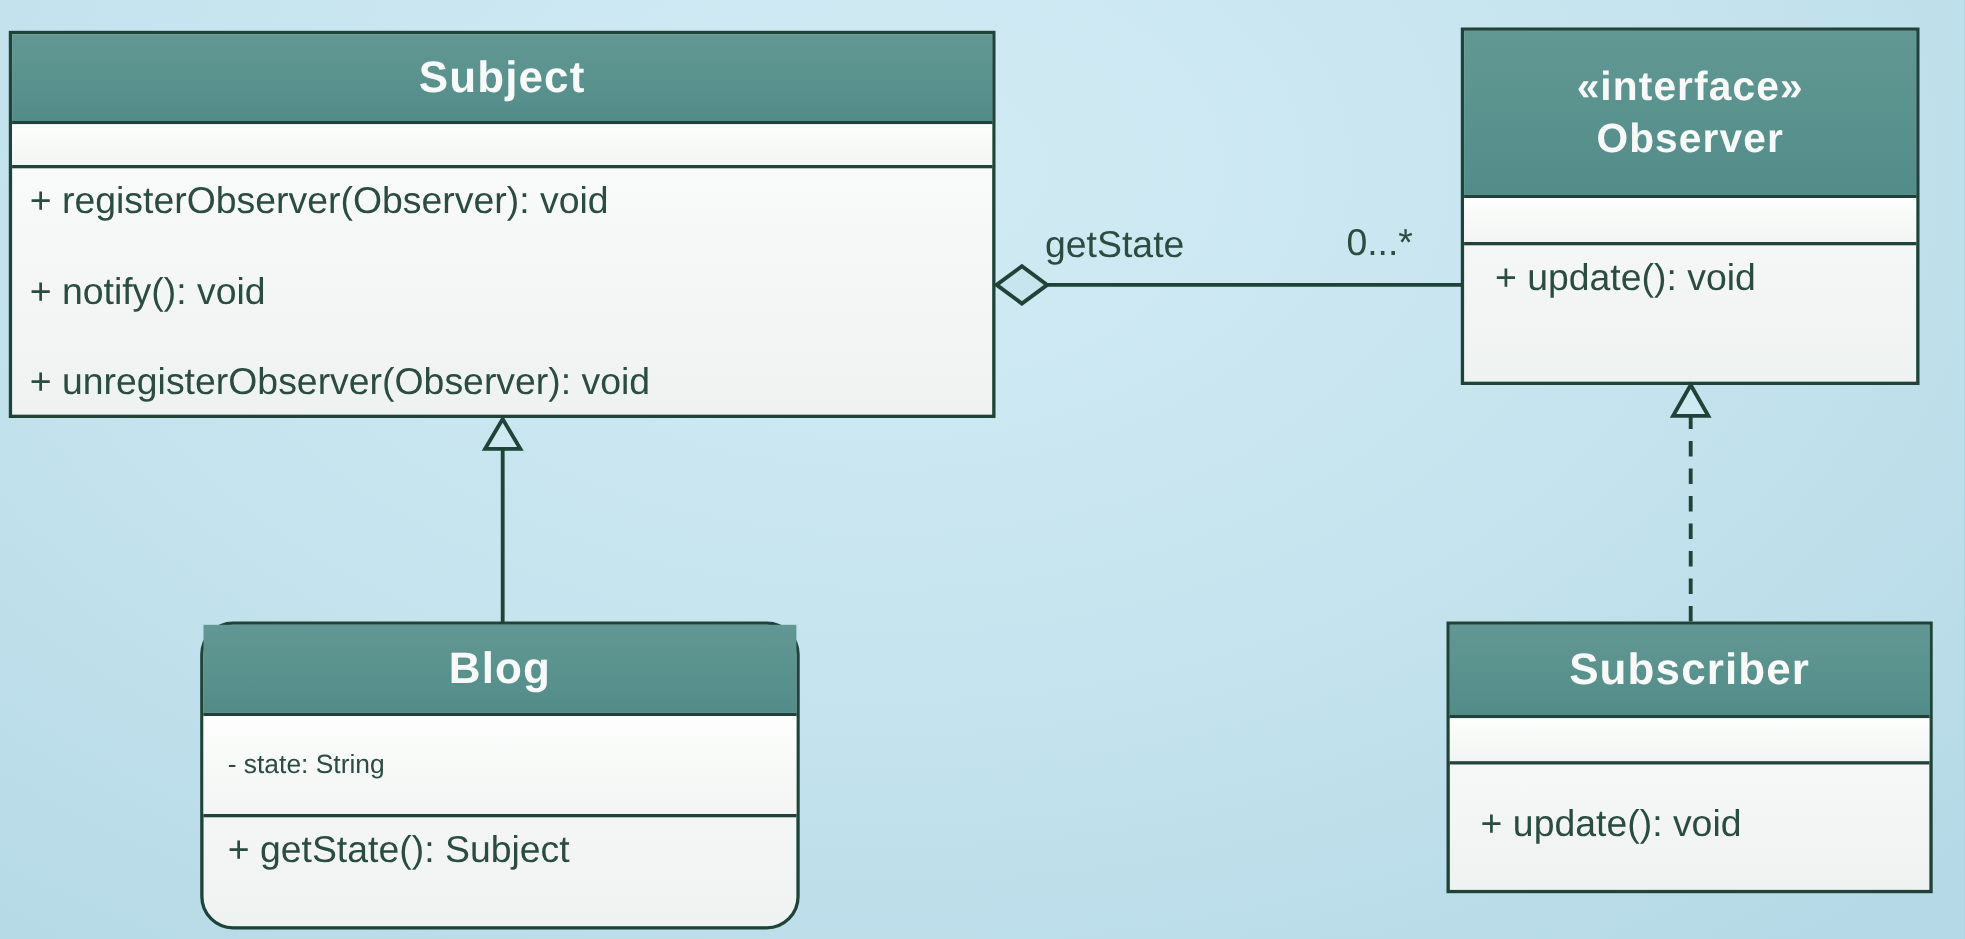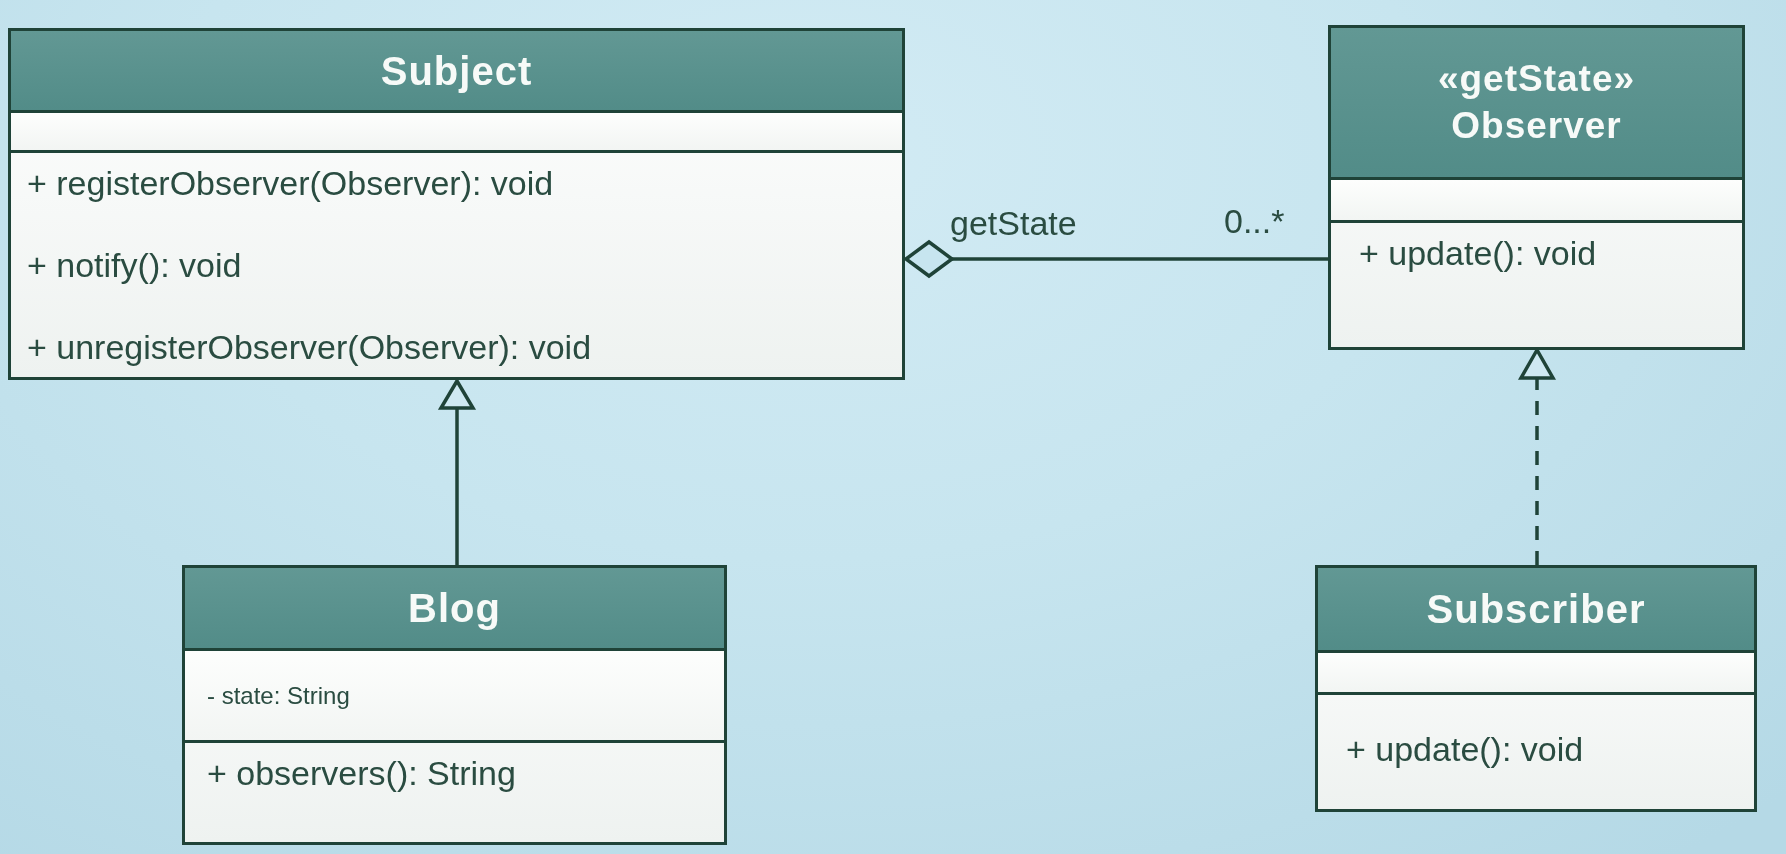--- a/index.html
+++ b/index.html
@@ -54,21 +54,21 @@
   
   #box-subject{left:8px;top:28px;width:897px;height:352px;}
   #box-subject .uml-header{height:82px;}
   #box-subject .uml-attrs{height:40px;}
   #box-subject .uml-methods{padding-left:16px;}
   #box-observer{left:1328px;top:25px;width:417px;height:325px;}
   #box-observer .uml-header{height:152px;}
   #box-observer .uml-header .title{font-size:37px;}
   #box-observer .uml-attrs{height:43px;}
   #box-observer .uml-methods{padding-left:28px;}
-  #box-blog{left:182px;top:565px;width:545px;height:280px;}
+  #box-blog{left:182px;top:565px;width:545px;height:280px;border-radius:30px;}
   #box-blog .uml-header{height:83px;}
   #box-blog .uml-attrs{height:92px;padding-left:22px;}
   #box-blog .uml-methods{padding-left:22px;}
   #box-subscriber{left:1315px;top:565px;width:442px;height:247px;justify-content:center;}
   #box-subscriber .uml-header{height:85px;}
   #box-subscriber .uml-attrs{height:42px;}
   #box-subscriber .uml-methods{padding-left:28px;justify-content:flex-start;padding-top:24px;}
   
   .connectors{position:absolute;left:0;top:0;width:1786px;height:854px;pointer-events:none;}
   
@@ -104,38 +104,38 @@
     <div class="uml-attrs"></div>
     <div class="uml-methods">
       <div class="uml-line">+ registerObserver(Observer): void</div>
       <div class="uml-line">+ notify(): void</div>
       <div class="uml-line">+ unregisterObserver(Observer): void</div>
     </div>
   </div>
 
   <div class="uml-class" id="box-observer">
     <div class="uml-header">
-      <div class="title">«getState»</div>
+      <div class="title">«interface»</div>
       <div class="title">Observer</div>
     </div>
     <div class="uml-attrs"></div>
     <div class="uml-methods">
       <div class="uml-line">+ update(): void</div>
     </div>
   </div>
 
   <div class="uml-class" id="box-blog">
     <div class="uml-header">
       <div class="title">Blog</div>
     </div>
     <div class="uml-attrs">
       <div class="uml-line">- state: String</div>
     </div>
     <div class="uml-methods">
-      <div class="uml-line">+ observers(): String</div>
+      <div class="uml-line">+ getState(): Subject</div>
     </div>
   </div>
 
   <div class="uml-class" id="box-subscriber">
     <div class="uml-header">
       <div class="title">Subscriber</div>
     </div>
     <div class="uml-attrs"></div>
     <div class="uml-methods">
       <div class="uml-line">+ update(): void</div>

